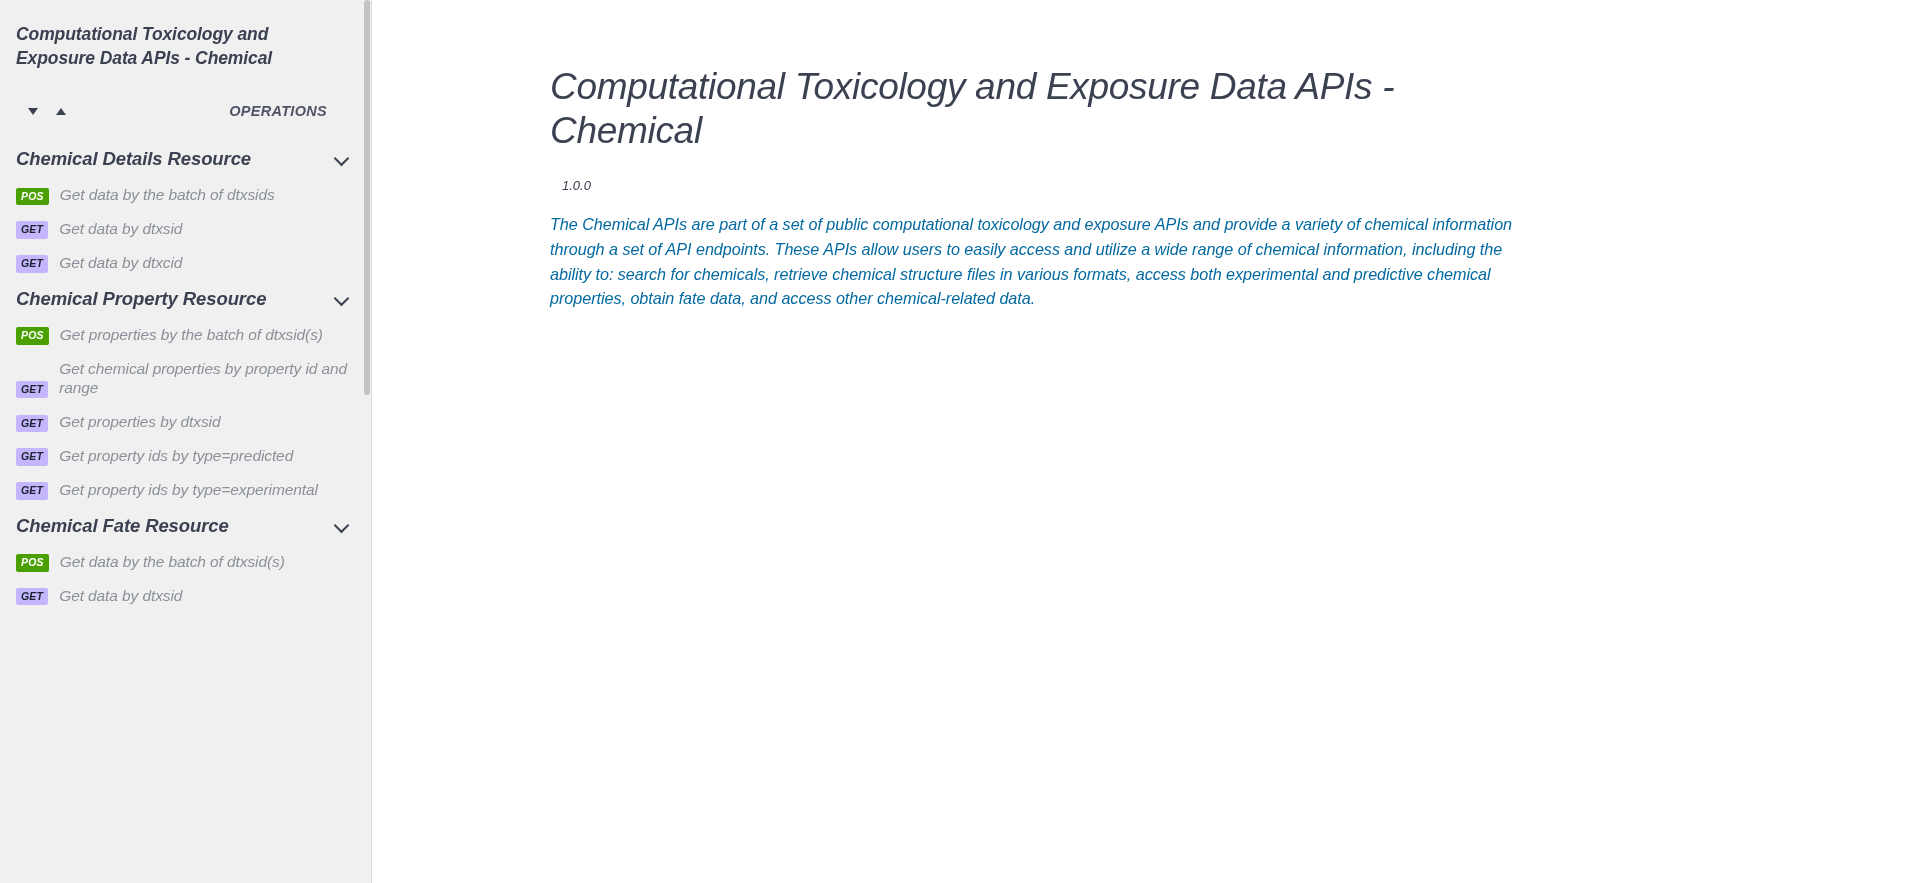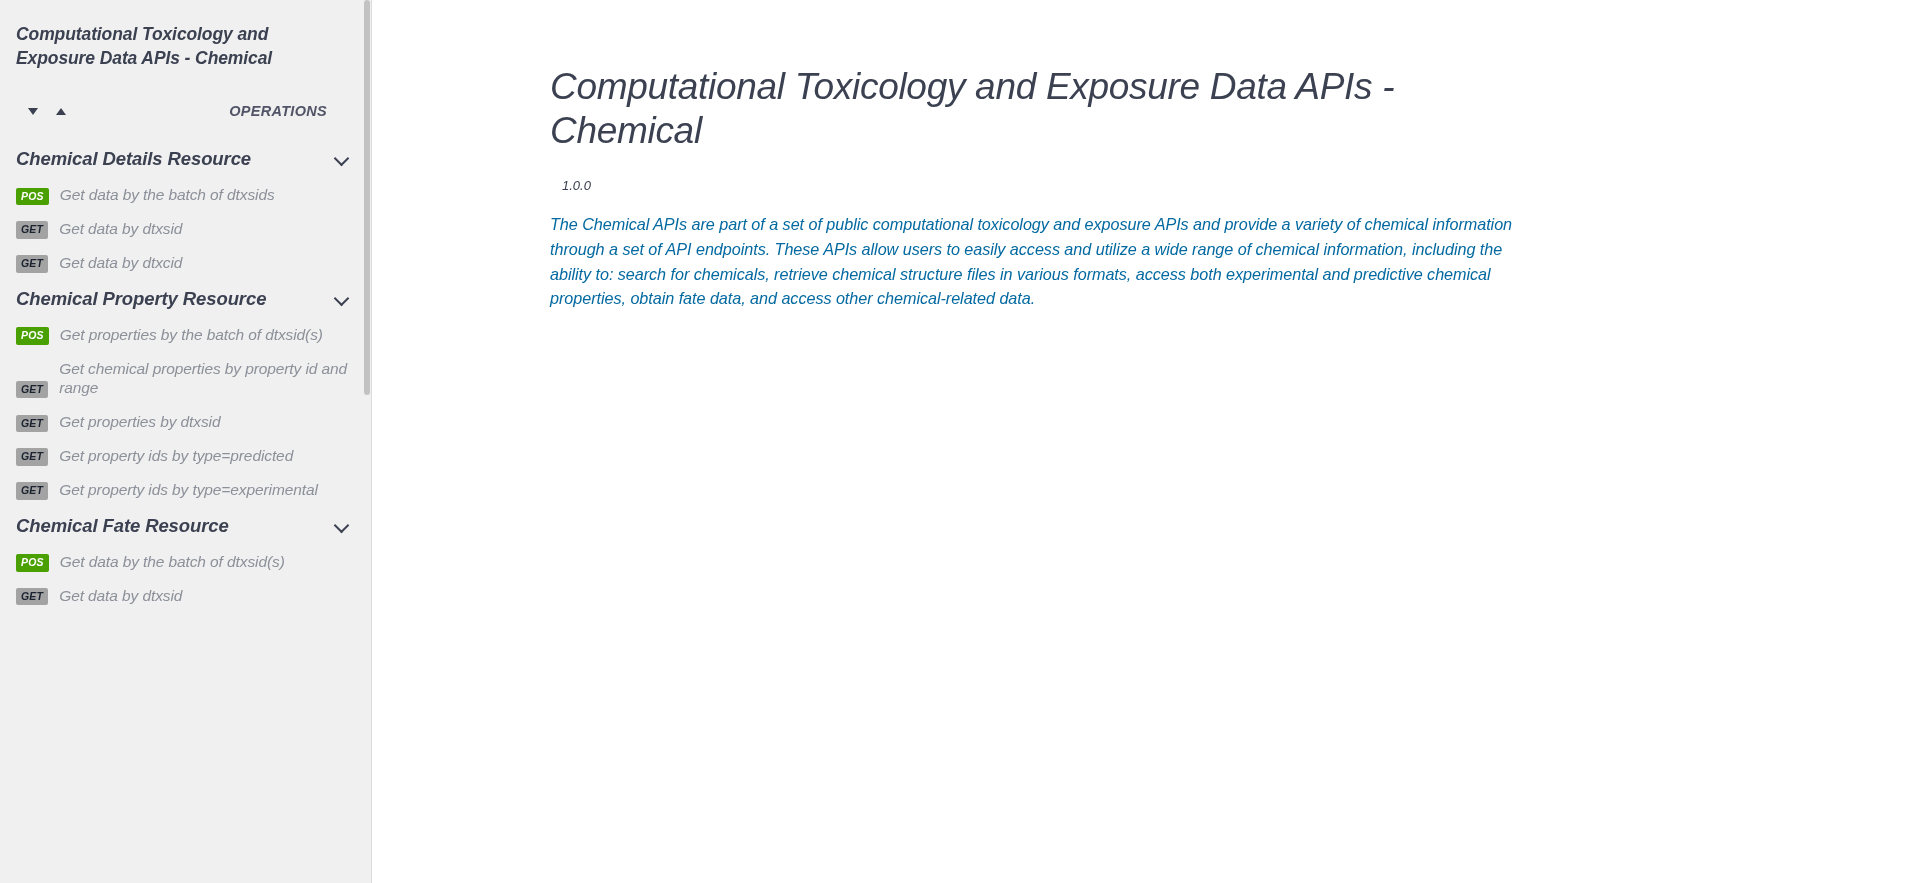--- a/index.html
+++ b/index.html
@@ -147,21 +147,21 @@
     padding: 3px 5px 3px 5px;
     border-radius: 2px;
     letter-spacing: 0.2px;
     line-height: 1.1;
     margin-top: 2px;
     overflow: hidden;
     white-space: nowrap;
     font-family: "Liberation Sans", sans-serif;
   }
   .method.post { background: #49a000; color: #ffffff; }
-  .method.get  { background: #a3a3a3; color: #1b2330; }
+  .method.get  { background: #c4b5fd; color: #1b2330; }
 
   .op-label {
     margin-left: 11px;
     font-size: 15.5px;
     color: #8b9099;
     line-height: 1.28;
     letter-spacing: -0.1px;
     word-break: normal;
   }
 

